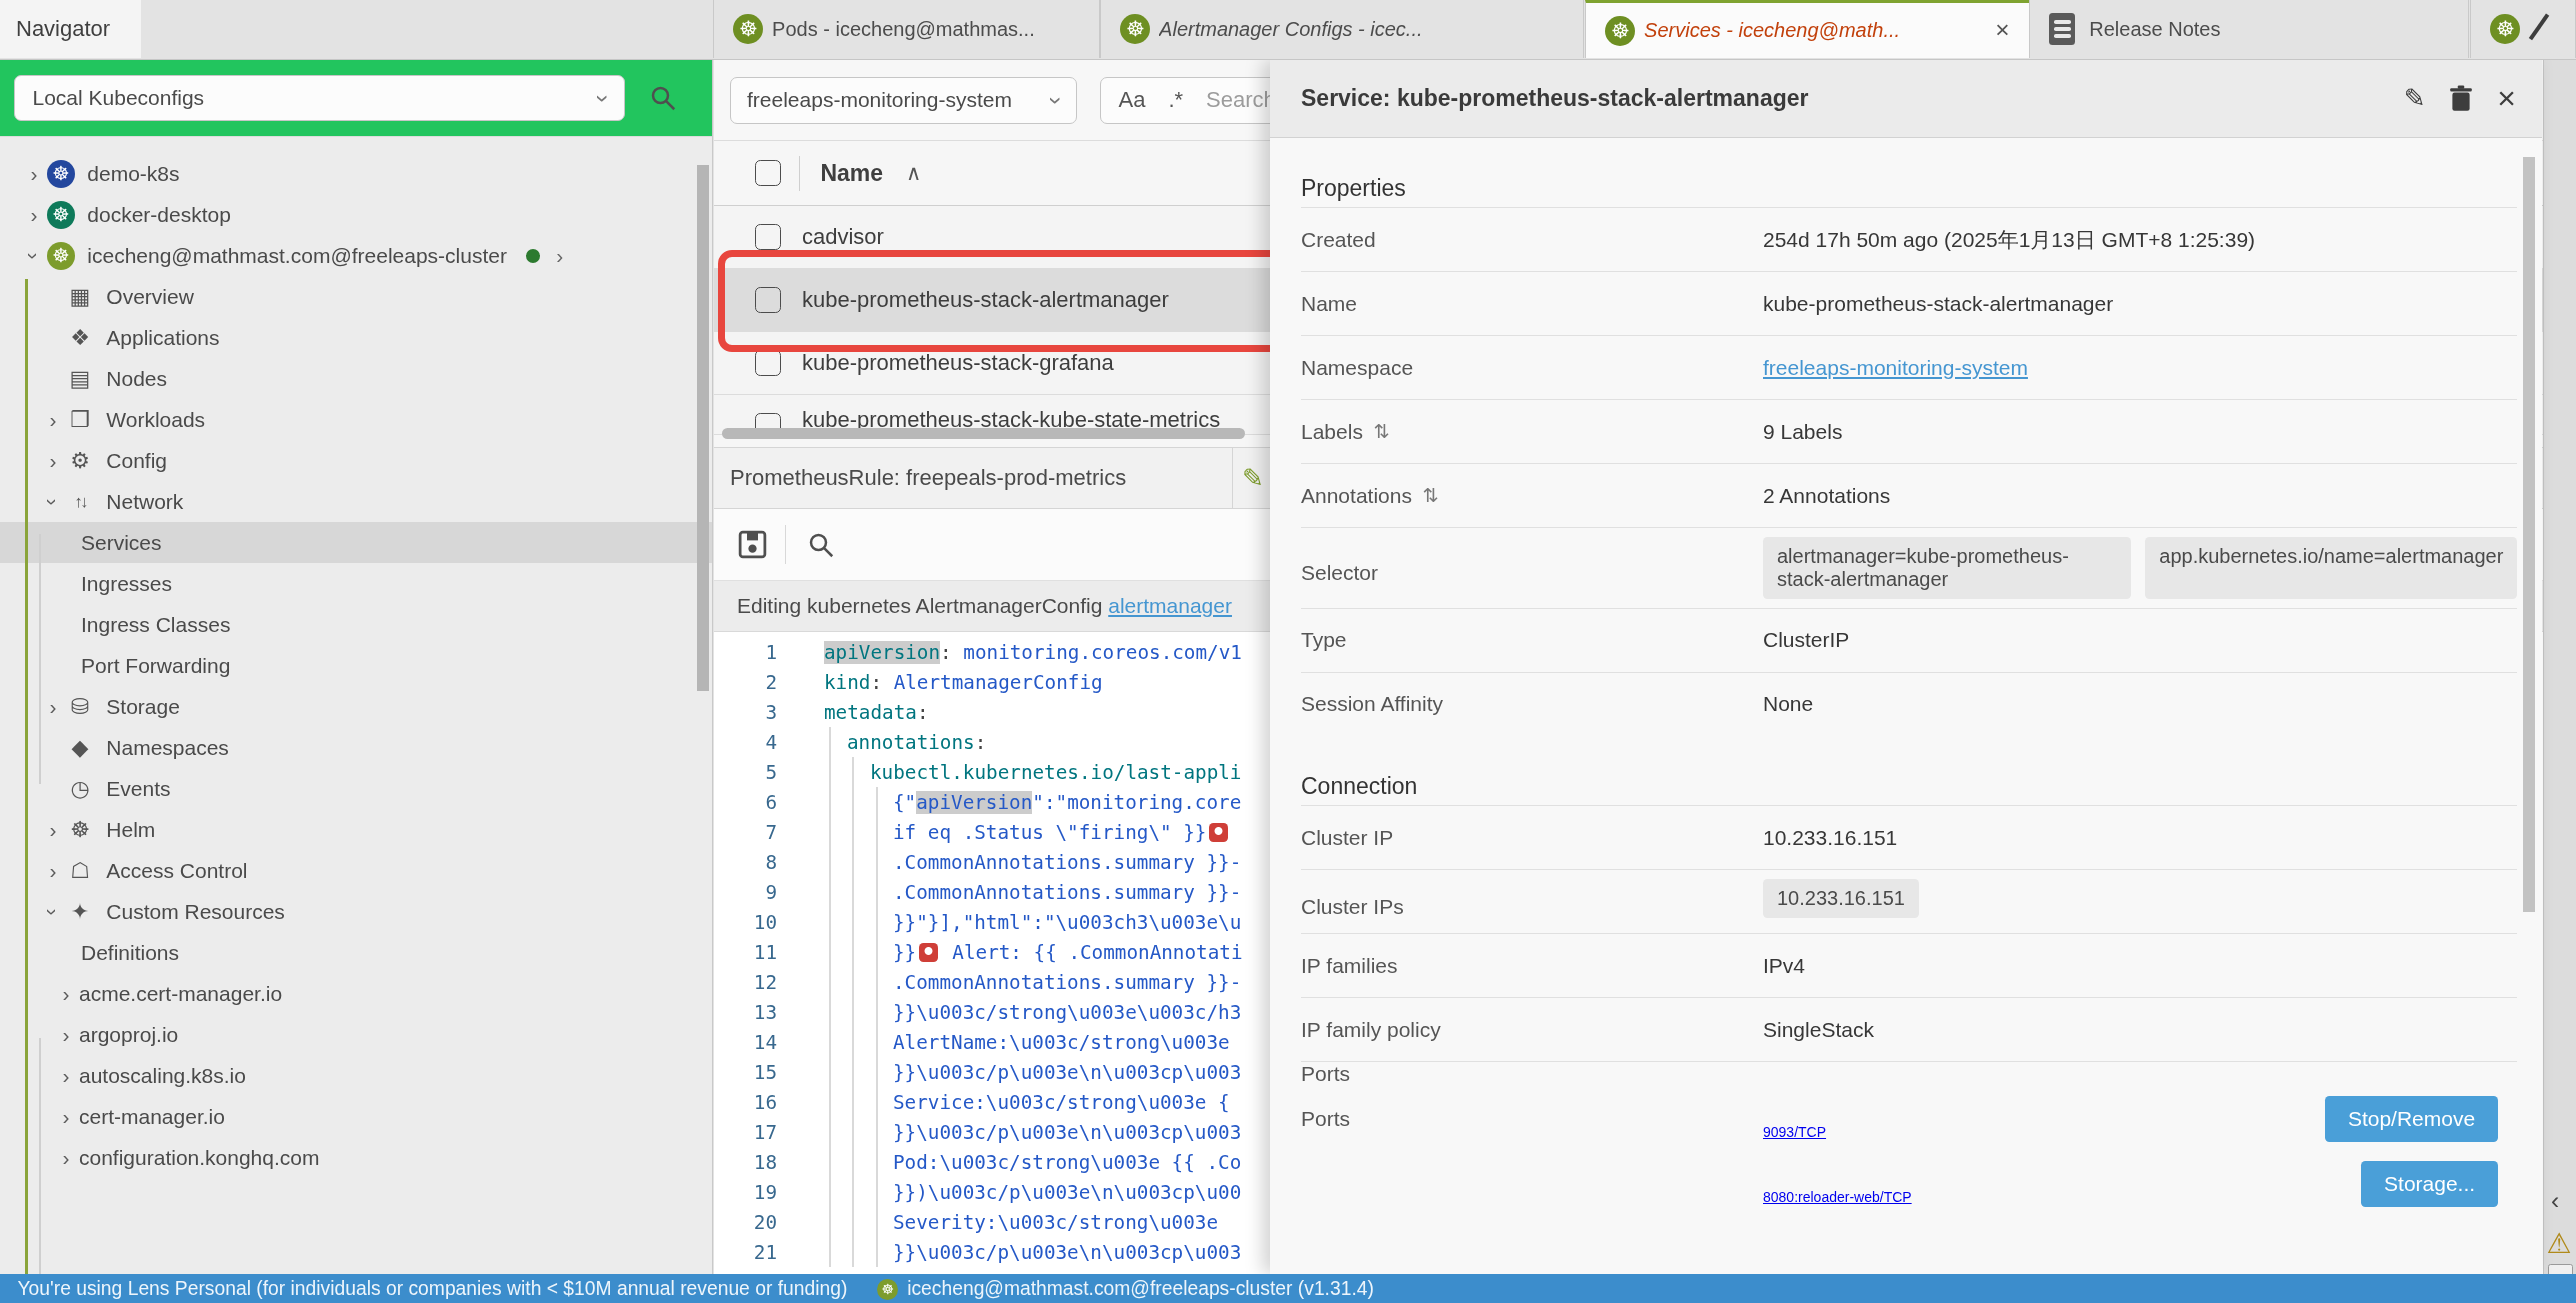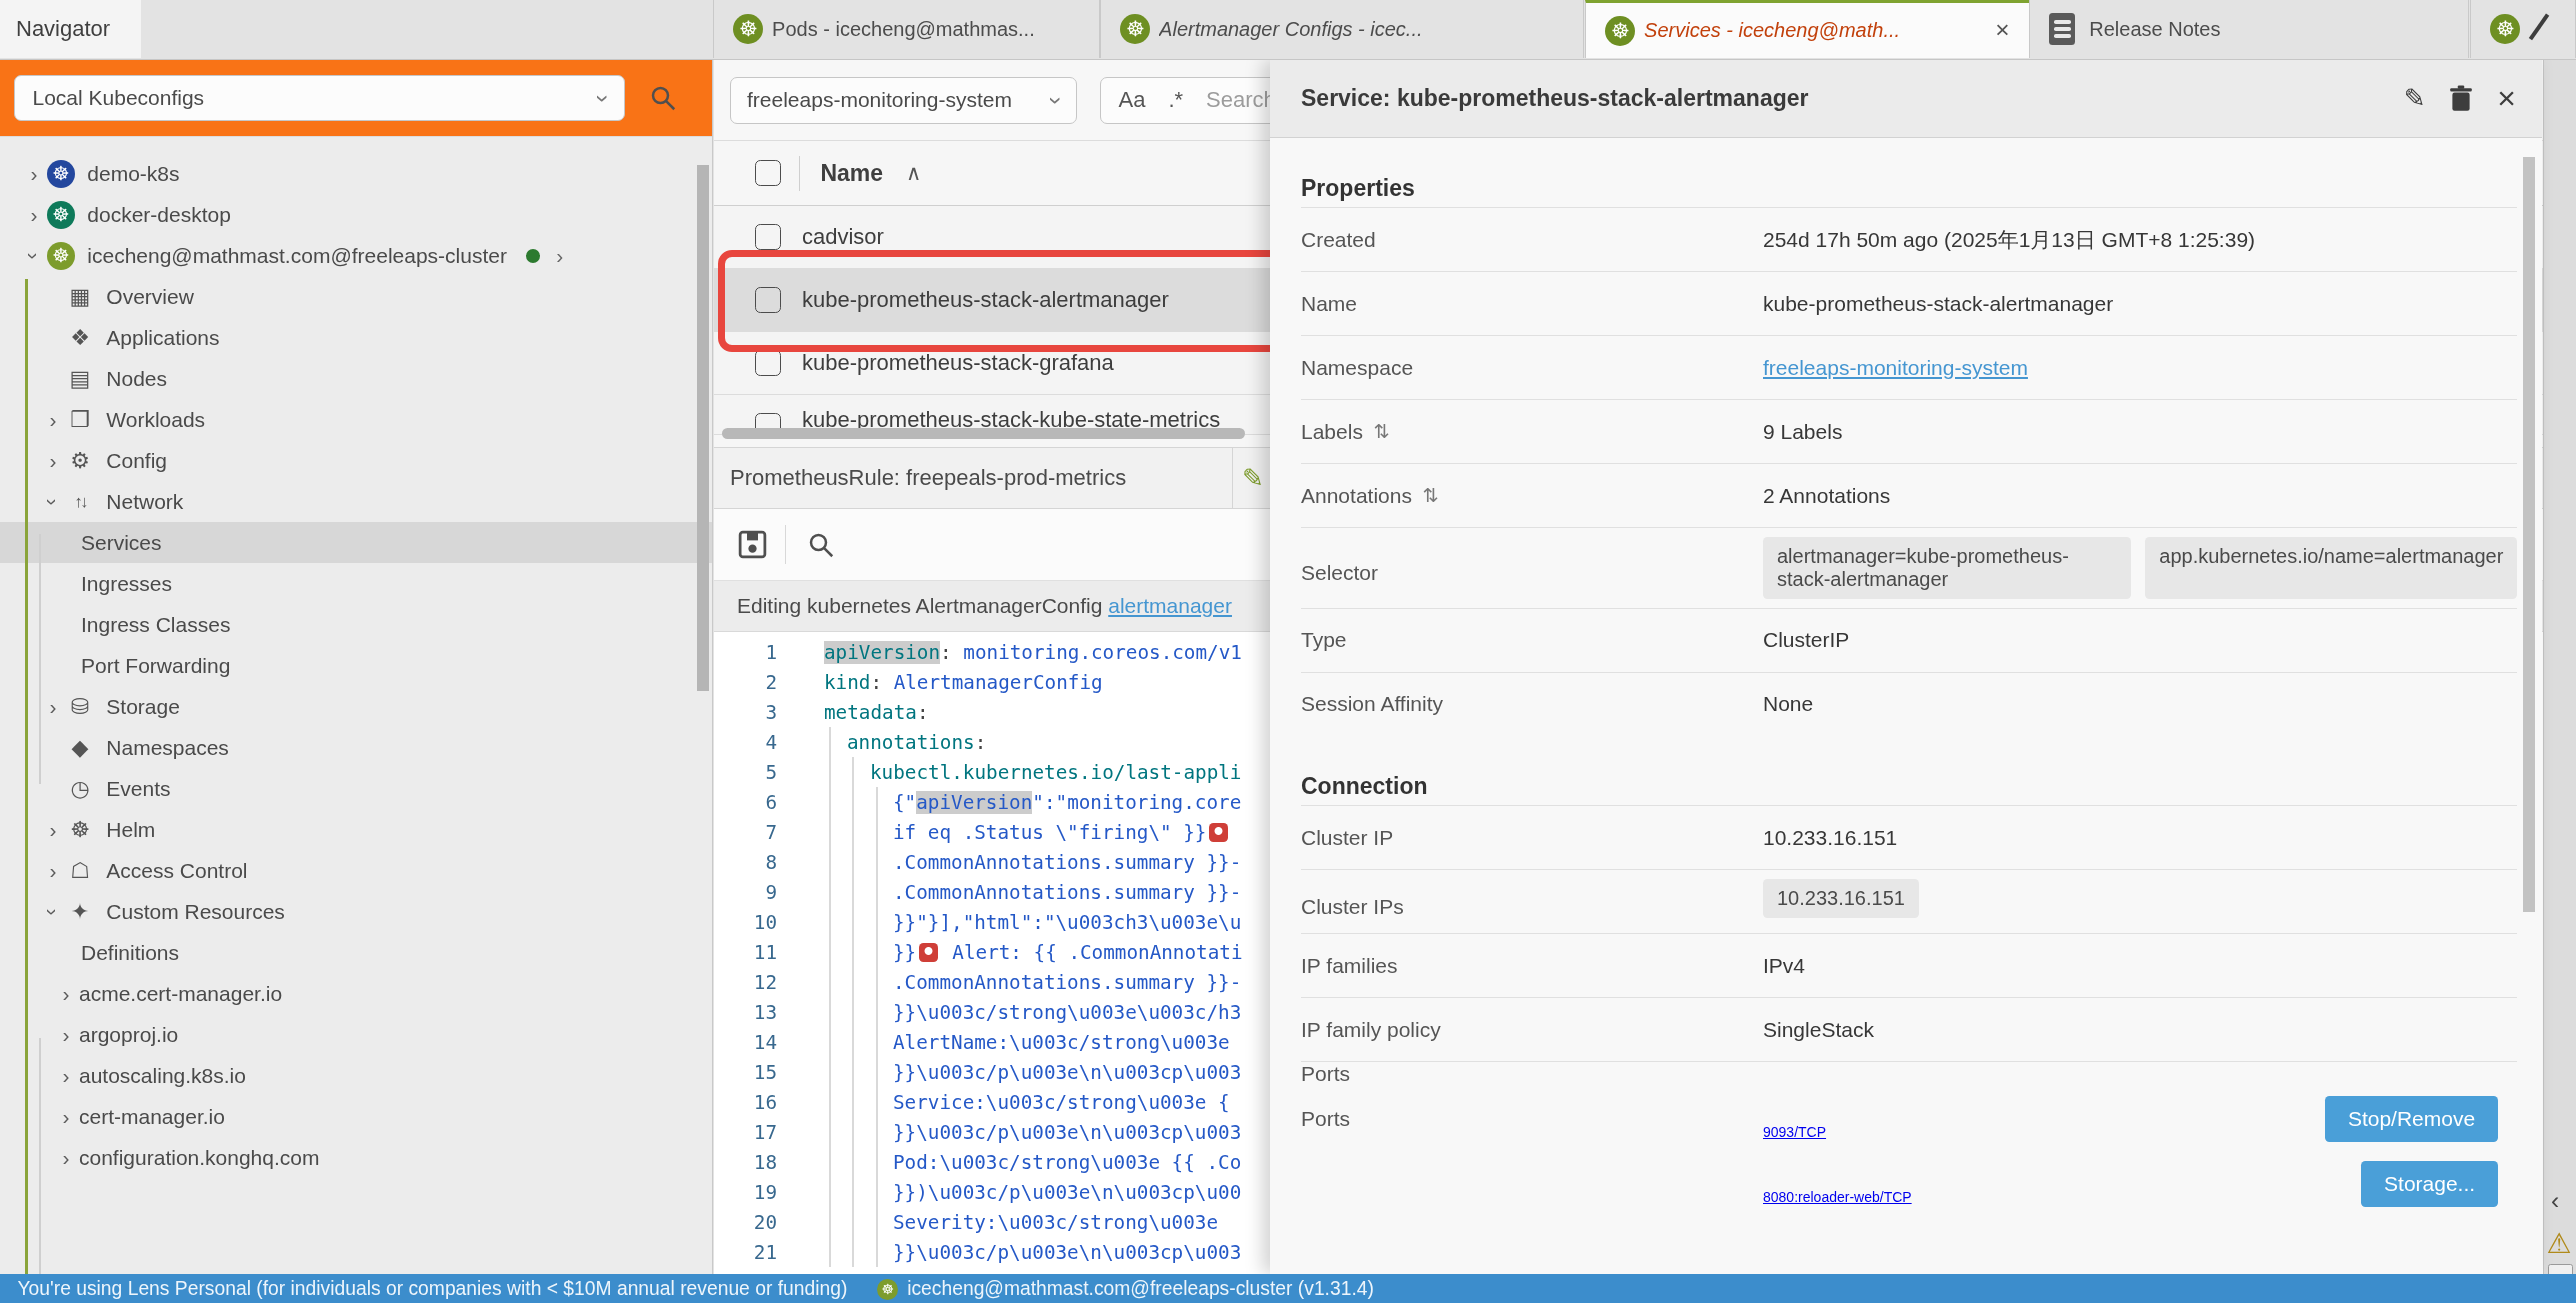--- a/index.html
+++ b/index.html
@@ -28,21 +28,21 @@
   .docicon { width:26px; height:32px; background:#5a5a5a; border-radius:3.5px; margin-right:14px;
     display:flex; flex-direction:column; justify-content:center; gap:3.5px; padding:0 4.4px; flex:0 0 auto;}
   .docicon i { display:block; height:3.5px; background:#e9e9e9; border-radius:1.8px; }
   .pencil-mark { position:absolute; left:2537px; top:12.3px; width:4.4px; height:30px;
     background:#3d3d3d; transform:rotate(35deg); }
 
   
   .sidebar { position:absolute; left:0; top:60px; width:713px; height:1214px;
     background:#ececec; border-right:0.9px solid #c9c9c9; overflow:hidden; z-index:10; }
   .sidebar-top { position:absolute; left:0; top:0; width:100%; height:77px;
-    background:#f97316; border-bottom:0.9px solid #dcdcdc; display:flex; align-items:center; }
+    background:#22c55e; border-bottom:0.9px solid #dcdcdc; display:flex; align-items:center; }
   .kc-select { margin-left:14px; width:611px; height:46px; border:0.9px solid #c6c6c6;
     border-radius:7px; background:#fcfcfc; display:flex; align-items:center;
     padding:0 17.5px; justify-content:space-between; }
   .kc-select .val { font-size:21px; color:#4a4a4a; }
   .chev { display:inline-block; font-size:23px; color:#777; transform:rotate(90deg); line-height:1; }
   .side-search { margin-left:23px; color:#4f4f4f; }
   .tree { position:absolute; left:0; top:77px; width:100%; bottom:0; padding-top:16px; }
   .titem { position:relative; height:41px; display:flex; align-items:center;
     font-size:21px; color:#4a4a4a; white-space:nowrap; }
   .titem.sel { background:#d7d7d7; }
@@ -124,21 +124,21 @@
   .drawer { position:absolute; left:1270px; top:60px; width:1272px; bottom:30px; background:#f8f8f8;
     z-index:50; box-shadow:-7px 0 17.5px rgba(0,0,0,0.18); overflow:hidden; }
   .drawer-head { position:absolute; left:0; top:0; right:0; height:78px; background:#ebebeb;
     border-bottom:0.9px solid #d2d2d2; display:flex; align-items:center; }
   .drawer-head .dtitle { font-size:23px; font-weight:700; color:#3a3a3a; margin-left:31px; flex:1;
     white-space:nowrap; overflow:hidden; }
   .hicon { width:46px; display:flex; justify-content:center; align-items:center;
     font-size:26px; color:#3d3d3d; flex:0 0 auto; }
   .drawer-body { position:absolute; left:0; top:78px; right:24.6px; bottom:0; overflow:hidden;
     padding:0 0 0 31px; }
-  .dheading { font-size:23px; font-weight:700; color:#333; margin-top:37px; margin-bottom:5.3px; }
+  .dheading { font-size:23px; font-weight:400; color:#333; margin-top:37px; margin-bottom:5.3px; }
   .drow { display:flex; border-top:1.3px solid #e0e0e0; min-height:64px; align-items:center;
     padding:8.8px 0; }
   .drow:first-of-type { border-top:none; }
   .drow .dlab { width:462px; flex:0 0 auto; font-size:21px; color:#555; display:flex;
     align-items:center; gap:10.5px; align-self:center; }
   .drow .dlab .sort { font-size:19.3px; color:#777; }
   .drow .dval { font-size:21px; color:#373737; flex:1; }
   .drow a.dval, .dval a { color:#4596d1; text-decoration:underline; font-size:21px; }
   .chips { display:flex; gap:14px; }
   .chip { background:#e7e7e7; border-radius:4.4px; padding:8px 14px; font-size:20px;

